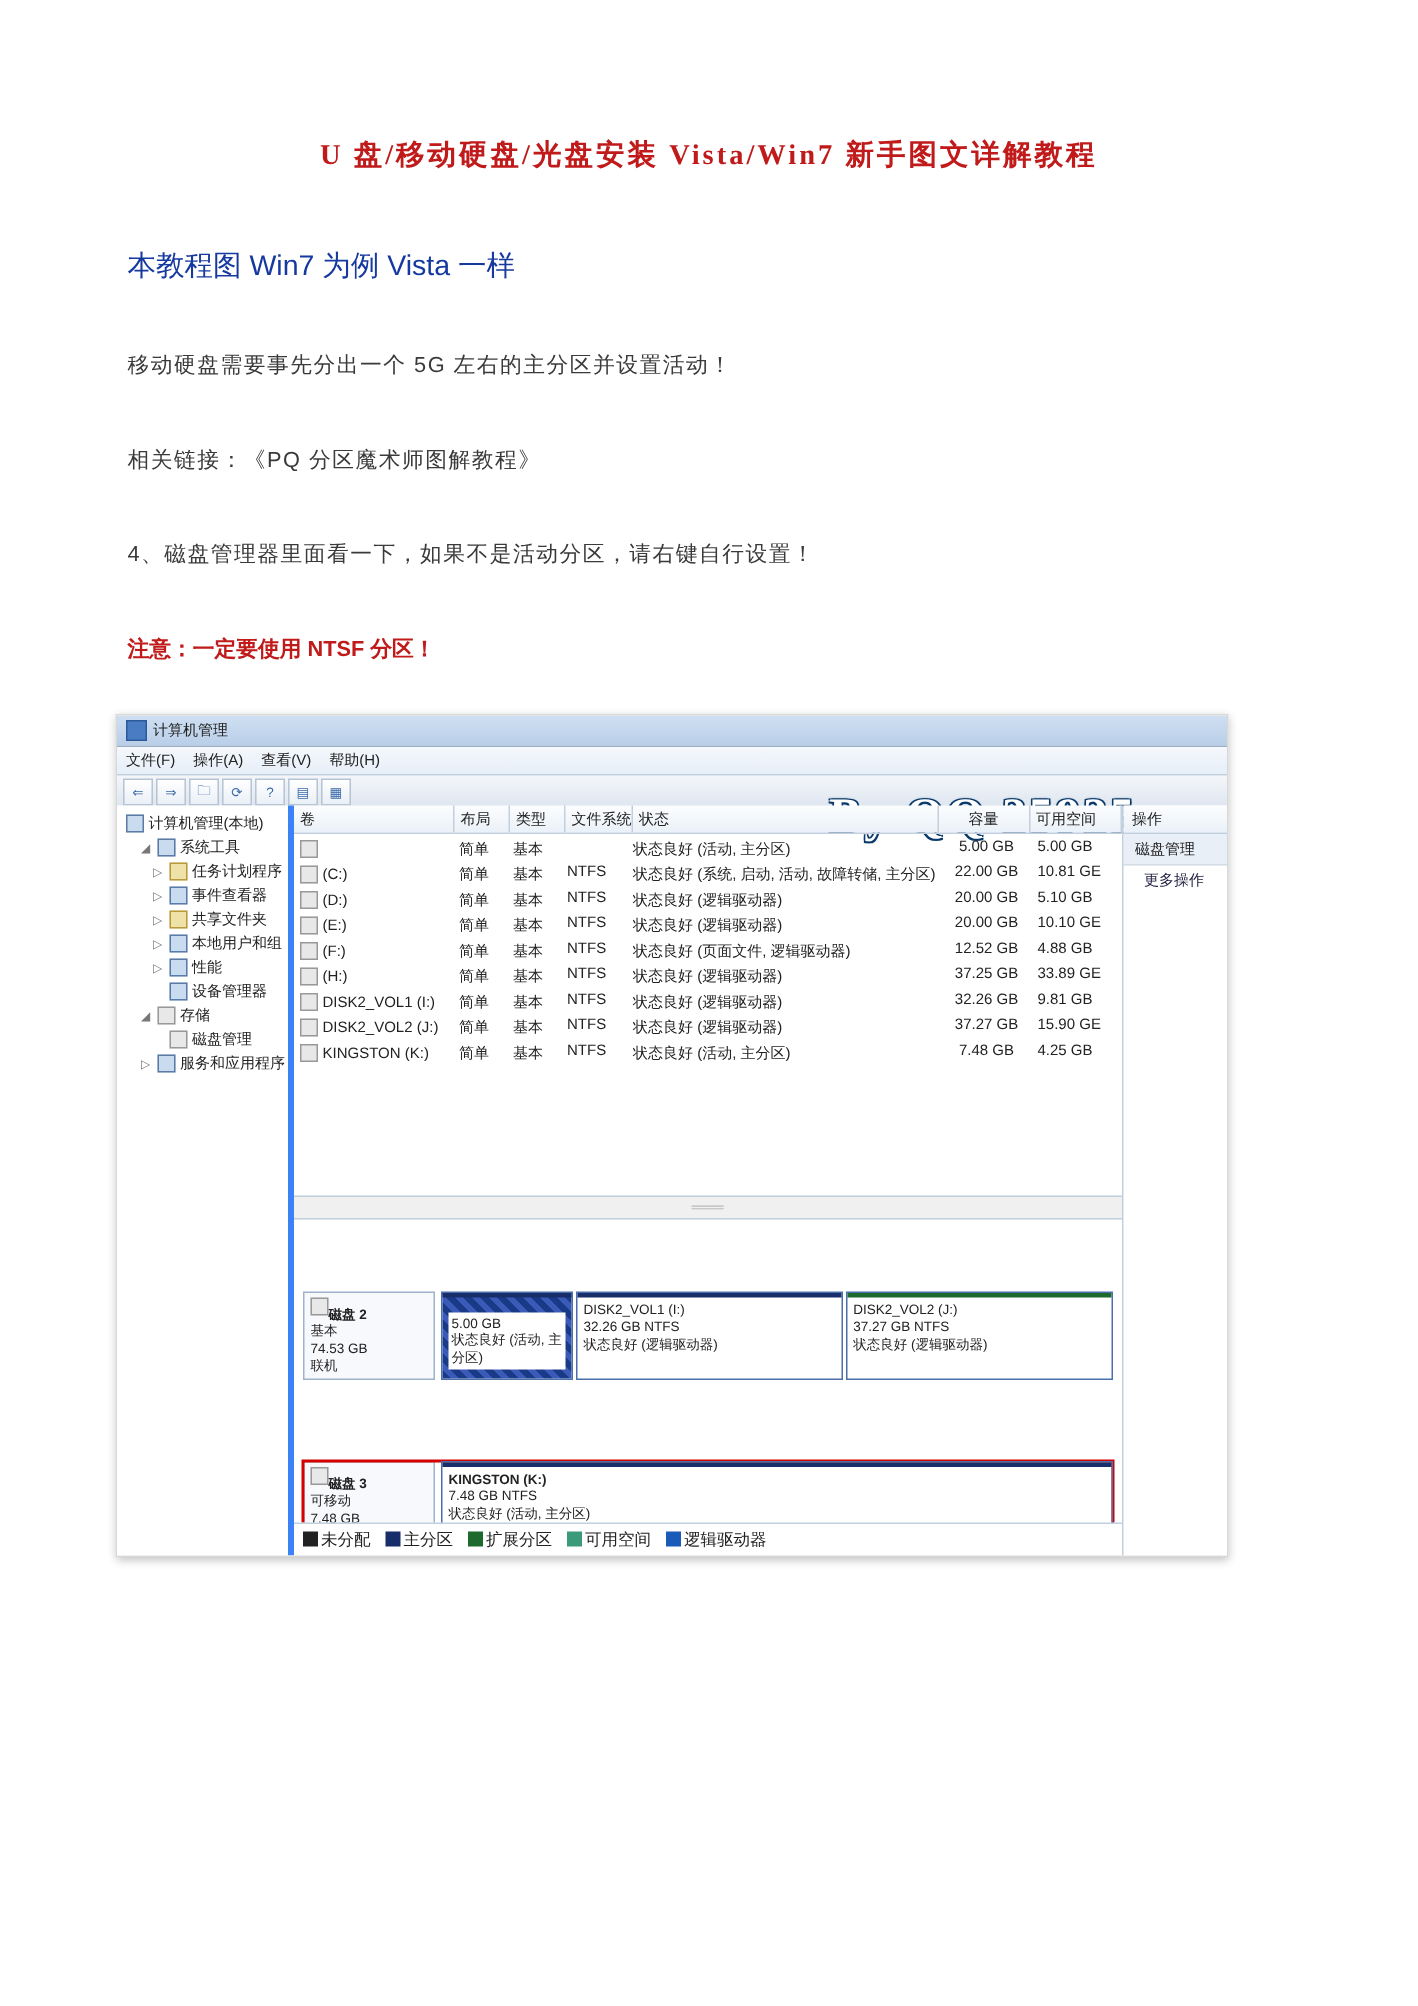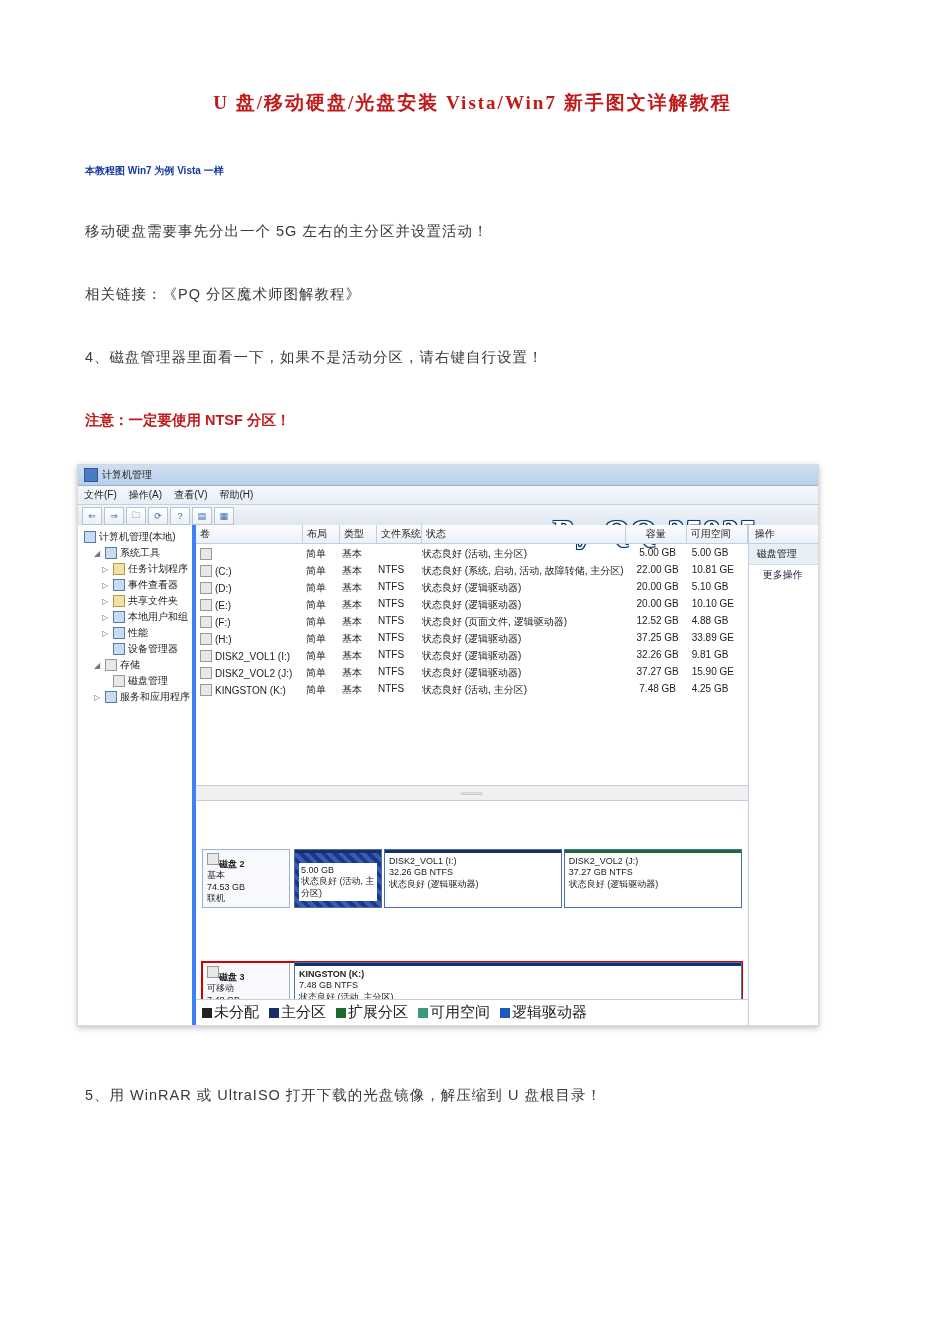--- a/index.html
+++ b/index.html
@@ -11,21 +11,21 @@
     width:945px; margin:0 auto; padding:90px 85px 60px 85px;
     box-sizing:border-box;
   }
   .title {
     text-align:center; color:#c01a1a;
     font-size:19px; letter-spacing:2px;
     font-weight:bold; margin-bottom:48px;
     font-family:Liberation Serif, serif;
   }
   .blue-line {
-    color:#1639a0; font-size:10px; font-weight:bold;
+    color:#1639a0; font-size:19px; font-weight:normal;
     margin-bottom:44px;
   }
   .para {
     font-size:14.5px; color:#3a3a3a; margin-bottom:44px;
     letter-spacing:1px;
   }
   .red-line {
     color:#c01a1a; font-size:14.5px; font-weight:bold;
     margin-bottom:34px;
   }
@@ -144,21 +144,21 @@
   }
   .part .bar { height:3px; margin:-3px -4px 3px -4px; }
   .bar.navy  { background:#182e6a; }
   .bar.green { background:#1c6a2e; }
   .hatch {
     background:repeating-linear-gradient(45deg,#1a3a88 0 4px,#3a5ab8 4px 8px);
   }
   .red-outline { outline:2px solid #d40000; outline-offset:-1px; }
   .legend {
     border-top:1px solid #c2cfde; padding:3px 6px;
-    font-size:15px; display:flex; gap:10px; align-items:center;
+    font-size:11px; display:flex; gap:10px; align-items:center;
     white-space:nowrap;
   }
   .lg { width:10px; height:10px; display:inline-block;
     vertical-align:-1px; margin-right:2px; }
   .lg.black{background:#222}.lg.navy{background:#182e6a}
   .lg.green{background:#1c6a2e}.lg.teal{background:#3a9a7a}
   .lg.blue{background:#1a5ab8}
   .right {
     width:110px; background:#fff;
   }
@@ -460,15 +460,14 @@
 
         <div class="right">
           <div class="right-head">操作</div>
           <div class="right-item">磁盘管理</div>
           <div class="right-sub">更多操作</div>
         </div>
       </div>
     </div>
   </div>
 
-  <div class="para">5、用 WinRAR 或 UltraISO 打开下载的光盘镜像，解压缩到 U 盘根目录！</div>
 
 </div>
 
 </body></html>

